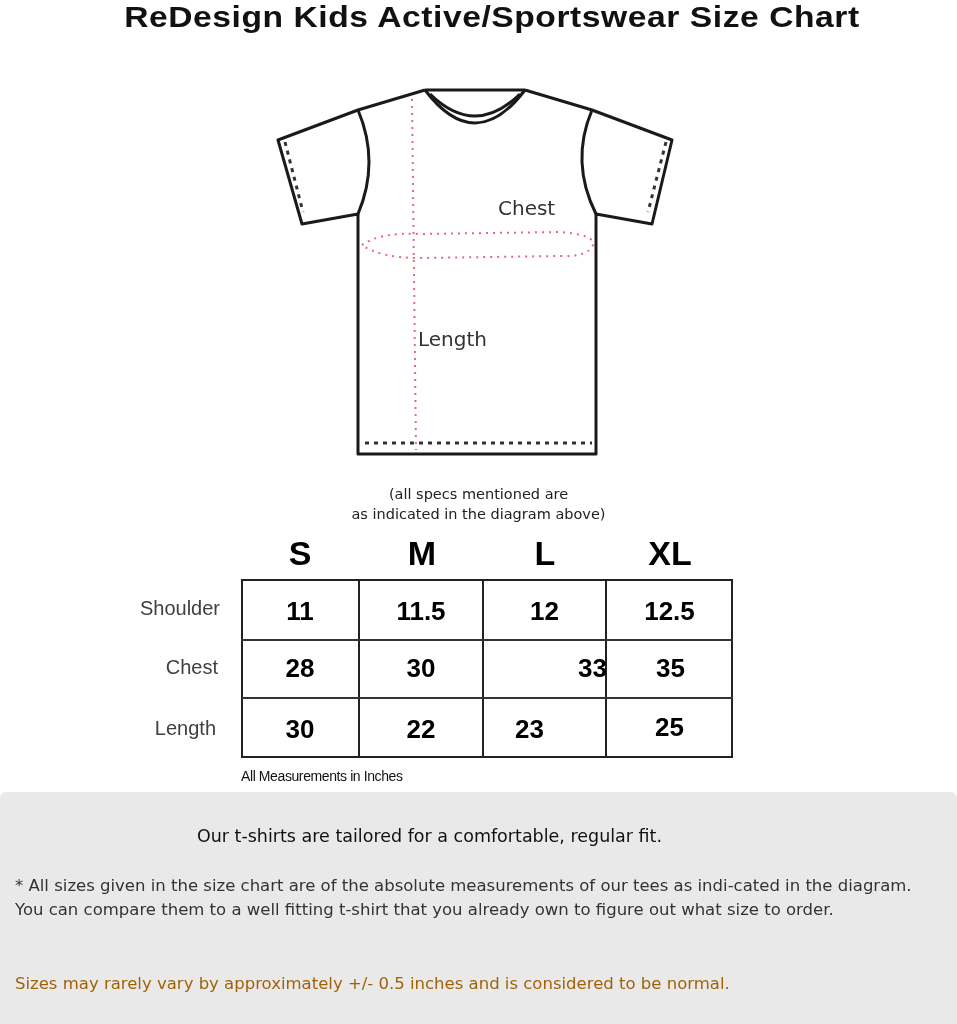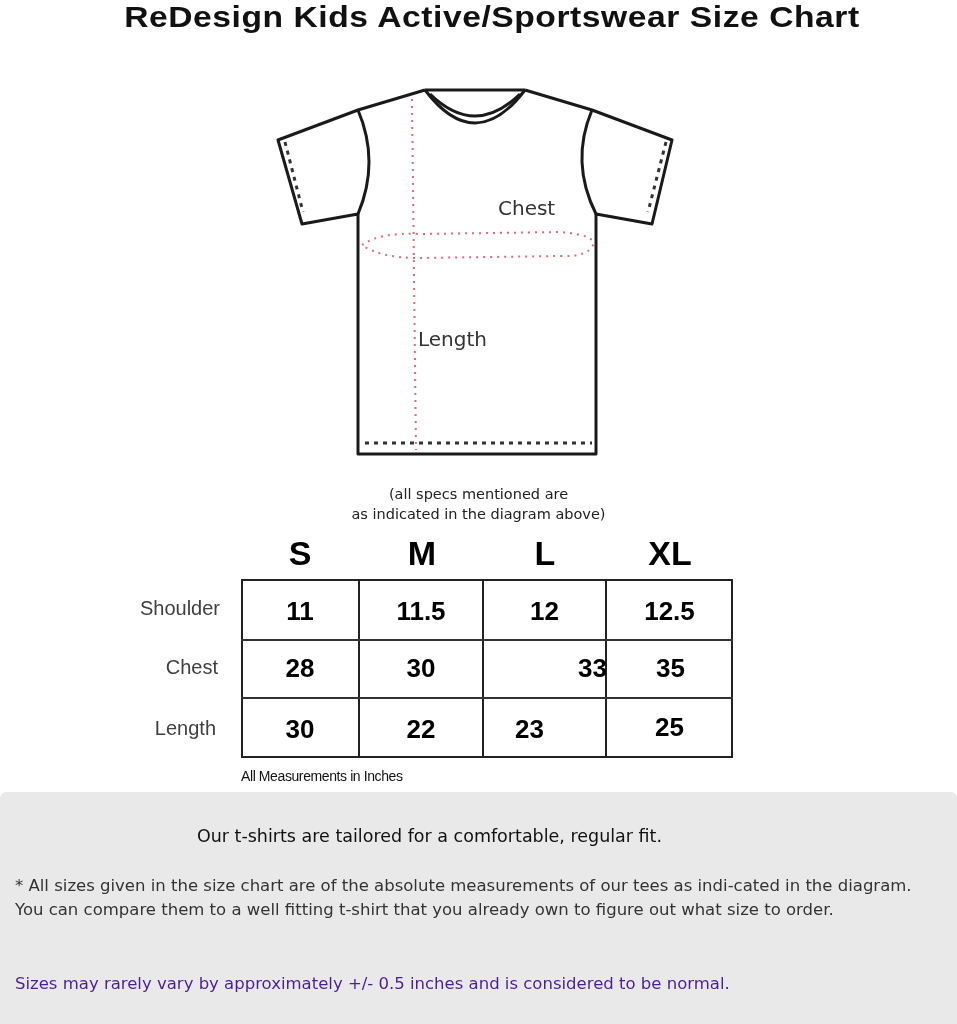--- a/index.html
+++ b/index.html
@@ -51,21 +51,21 @@
   .panel-headline {
     position: absolute; left: 0; width: 859px; top: 826px; text-align: center;
     font-family: "DejaVu Sans", sans-serif; font-size: 17.5px; color: #111;
   }
   .panel-body {
     position: absolute; left: 15px; width: 920px; top: 874px;
     font-family: "DejaVu Sans", sans-serif; font-size: 16.5px; line-height: 24px; color: #333;
   }
   .panel-footer {
     position: absolute; left: 15px; width: 920px; top: 972px;
-    font-family: "DejaVu Sans", sans-serif; font-size: 16.5px; line-height: 24px; color: #4c1d95;
+    font-family: "DejaVu Sans", sans-serif; font-size: 16.5px; line-height: 24px; color: #a16207;
   }
 </style>
 </head>
 <body>
 
 <div class="title">ReDesign Kids Active/Sportswear Size Chart</div>
 
 <div class="shirt">
   <svg viewBox="0 0 410 380">
     <g fill="none" stroke="#1a1a1a" stroke-width="3" stroke-linejoin="round">

